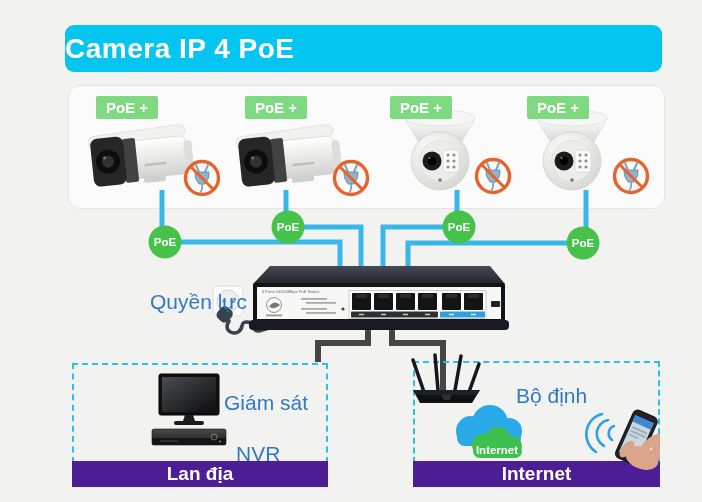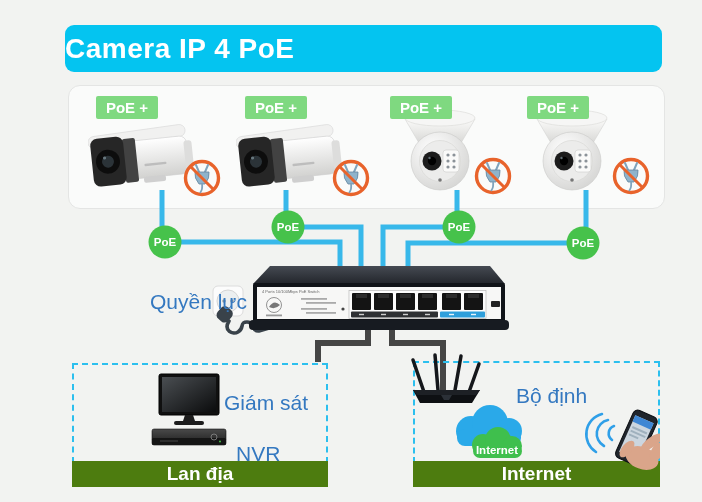--- a/index.html
+++ b/index.html
@@ -8,21 +8,21 @@
   .abs{position:absolute;}
   .top-banner{left:65px;top:25px;width:597px;height:47px;background:#04c4f0;
               border-radius:9px;display:flex;align-items:center;}
   .top-banner span{color:#fff;font-size:28px;font-weight:700;letter-spacing:.5px;}
   .cam-container{left:68px;top:85px;width:595px;height:122px;background:#fafbfa;
                  border:1px solid #e4e5e4;border-radius:12px;}
   .poe-badge{width:62px;height:23px;background:#7fd980;border-radius:2px;color:#fff;
              font-size:15px;font-weight:700;display:flex;align-items:center;justify-content:center;z-index:4;}
   .label{color:#3478c0;font-size:21px;z-index:5;}
   .dash-box{border:2px dashed #2cbfee;z-index:3;}
-  .bottom-banner{background:#4d7c0f;color:#fff;font-weight:700;font-size:19px;
+  .bottom-banner{background:#4c1d95;color:#fff;font-weight:700;font-size:19px;
                  display:flex;align-items:center;justify-content:center;z-index:4;}
   svg{display:block;}
   .z2{z-index:2;} .z3{z-index:3;} .z4{z-index:4;} .z5{z-index:5;}
 </style>
 </head>
 <body>
 
 <div class="stage">
 
   <div class="abs top-banner">

